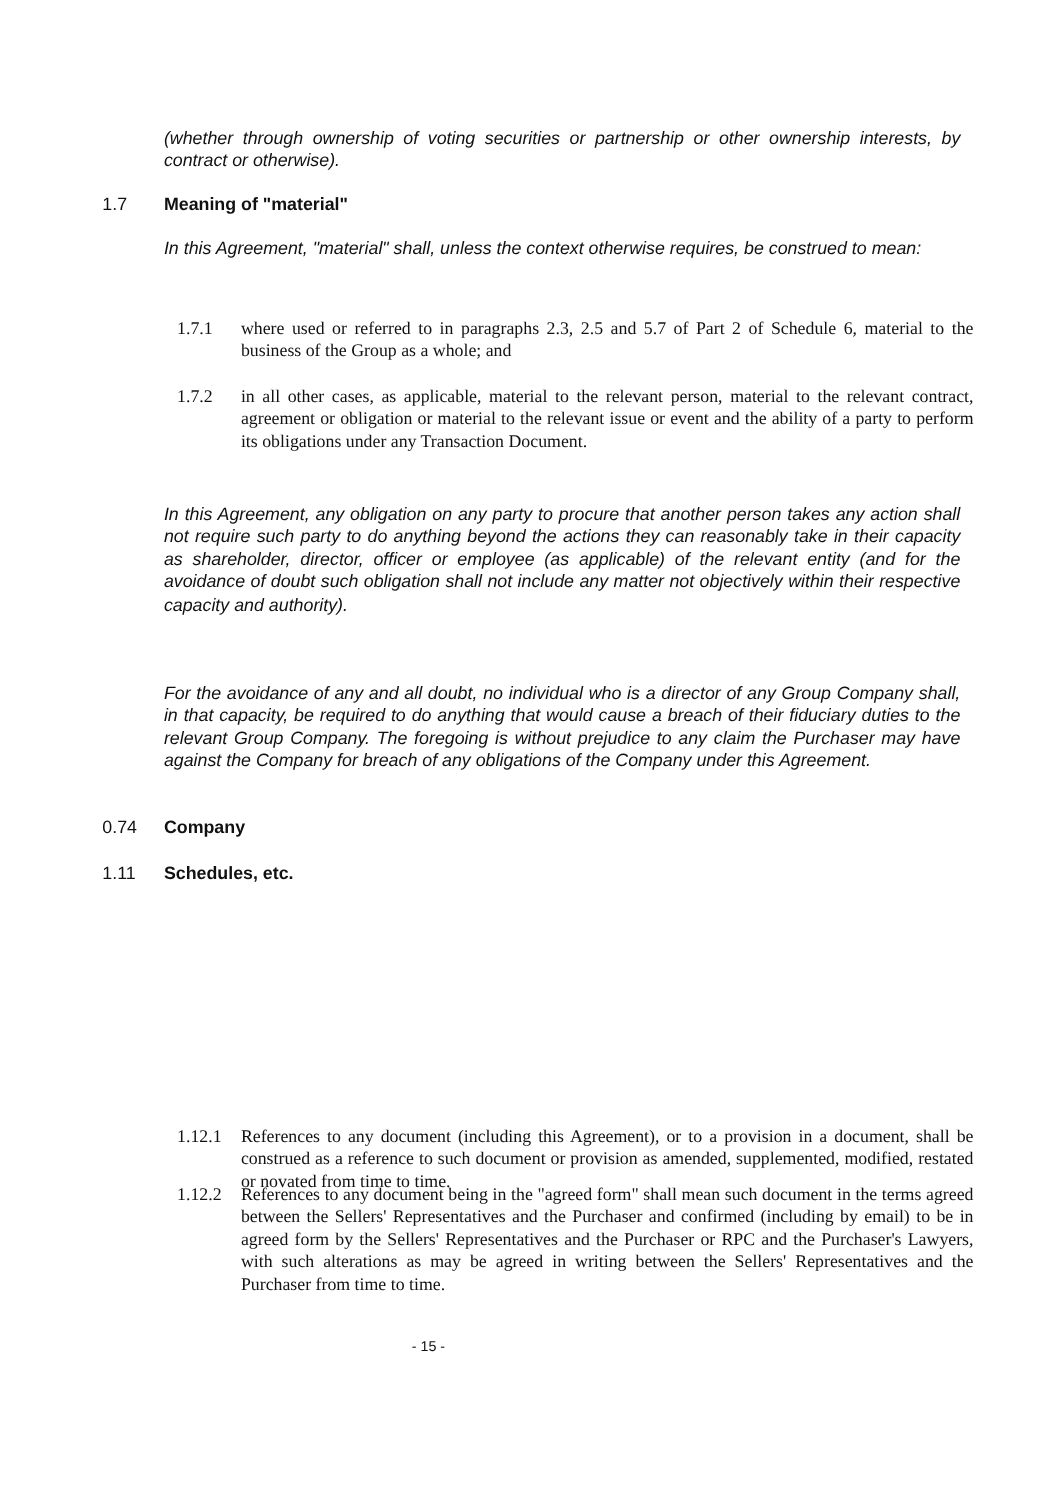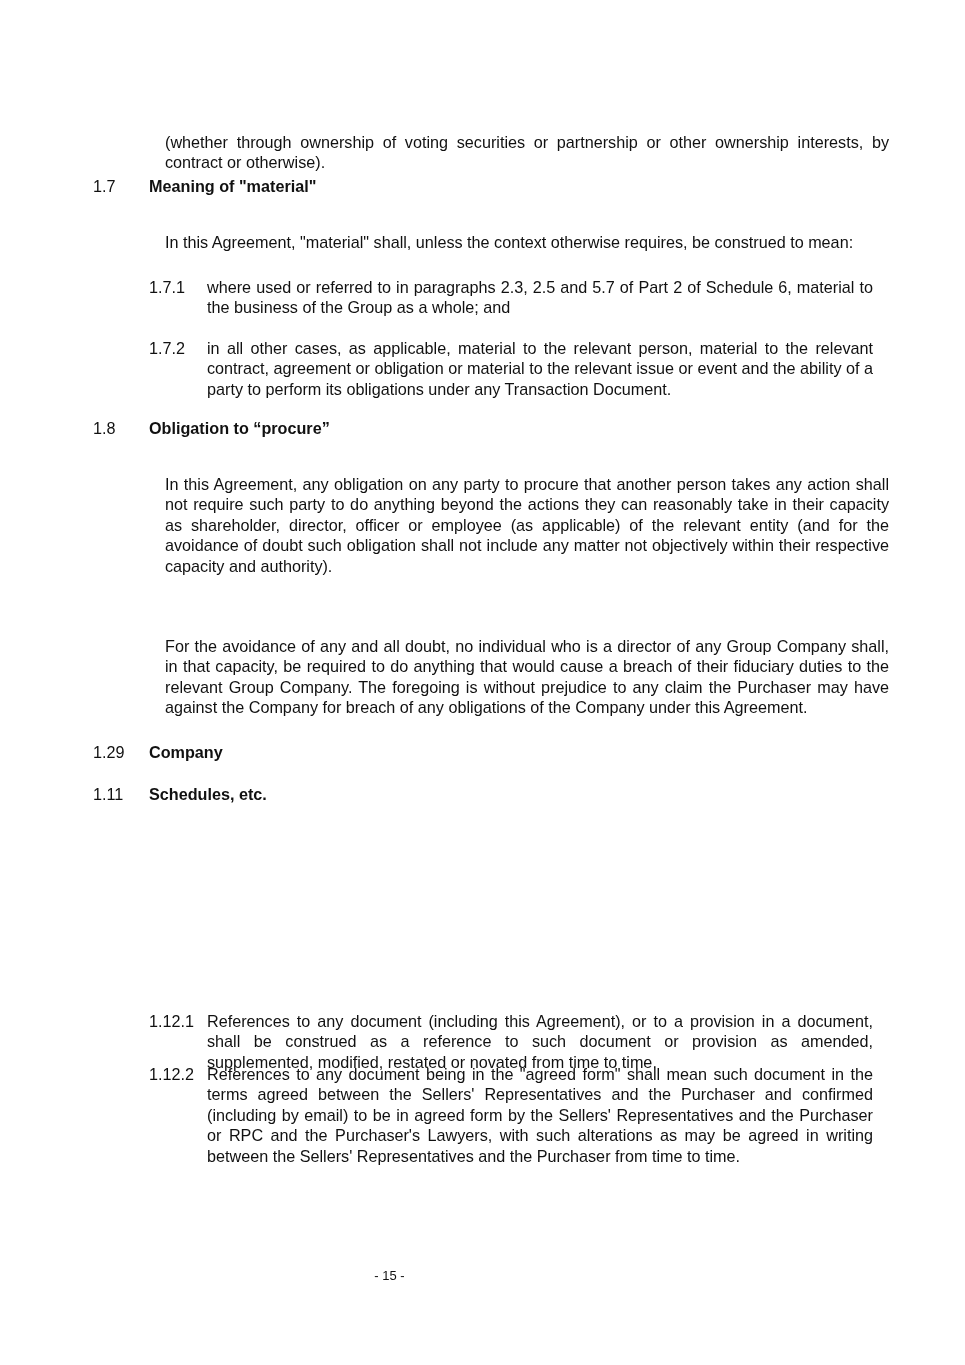--- a/index.html
+++ b/index.html
@@ -1,49 +1,48 @@
 <!DOCTYPE html>
 <html><head>
 <meta charset="utf-8">
 <style>
   html, body { margin:0; padding:0; background:#fff; }
   body { width:965px; height:1365px; position:relative; font-family:"Liberation Sans", sans-serif; color:#111; font-size:16.2px; line-height:20.4px; }
   .page { position:absolute; left:0; top:0; width:965px; height:1365px; }
-  .p { position:absolute; left:149px; width:724px; text-align:justify; margin:16px; }
+  .p { position:absolute; left:149px; width:724px; text-align:justify; margin:0;font-style:italic; }
   .h { position:absolute; left:93px; width:780px; margin:0; }
   .h .num { display:inline-block; width:56px; }
   .h .title { font-weight:bold; }
-  .sub { position:absolute; left:149px; width:724px; margin:0; }
+  .sub { position:absolute; left:149px; width:724px; margin:12px;font-family:Liberation Serif, serif; }
   .sub .snum { position:absolute; left:0; top:0; }
   .sub .stext { margin-left:58px; text-align:justify; display:block; }
-  .footer { position:absolute; left:0; width:779px; top:1266px; text-align:center; font-size:13px; }
+  .footer { position:absolute; left:0; width:779px; top:1214px; text-align:center; font-size:13px; }
 </style>
 </head>
 <body>
 
 <div class="page">
   <p class="p" style="top:116px">(whether through ownership of voting securities or partnership or other ownership interests, by contract or otherwise).</p>
 
   <div class="h" style="top:176px"><span class="num">1.7</span><span class="title">Meaning of "material"</span></div>
   <p class="p" style="top:216px">In this Agreement, "material" shall, unless the context otherwise requires, be construed to mean:</p>
   <div class="sub" style="top:277px">
       <span class="snum">1.7.1</span>
       <span class="stext">where used or referred to in paragraphs 2.3, 2.5 and 5.7 of Part 2 of Schedule 6, material to the business of the Group as a whole; and</span>
     </div>
   <div class="sub" style="top:338px">
       <span class="snum">1.7.2</span>
       <span class="stext">in all other cases, as applicable, material to the relevant person, material to the relevant contract, agreement or obligation or material to the relevant issue or event and the ability of a party to perform its obligations under any Transaction Document.</span>
     </div>
 
-  <div class="h" style="top:418px"><span class="num">1.8</span><span class="title">Obligation to “procure”</span></div>
   <p class="p" style="top:458px">In this Agreement, any obligation on any party to procure that another person takes any action shall not require such party to do anything beyond the actions they can reasonably take in their capacity as shareholder, director, officer or employee (as applicable) of the relevant entity (and for the avoidance of doubt such obligation shall not include any matter not objectively within their respective capacity and authority).</p>
 
   <p class="p" style="top:620px">For the avoidance of any and all doubt, no individual who is a director of any Group Company shall, in that capacity, be required to do anything that would cause a breach of their fiduciary duties to the relevant Group Company. The foregoing is without prejudice to any claim the Purchaser may have against the Company for breach of any obligations of the Company under this Agreement.</p>
 
-  <div class="h" style="top:742px"><span class="num">1.29</span><span class="title">Company</span></div>
+  <div class="h" style="top:742px"><span class="num">0.74</span><span class="title">Company</span></div>
 
   <div class="h" style="top:784px"><span class="num">1.11</span><span class="title">Schedules, etc.</span></div>
 
   <div class="sub" style="top:1011px">
       <span class="snum">1.12.1</span>
       <span class="stext">References to any document (including this Agreement), or to a provision in a document, shall be construed as a reference to such document or provision as amended, supplemented, modified, restated or novated from time to time.</span>
     </div>
   <div class="sub" style="top:1064px">
       <span class="snum">1.12.2</span>
       <span class="stext">References to any document being in the "agreed form" shall mean such document in the terms agreed between the Sellers' Representatives and the Purchaser and confirmed (including by email) to be in agreed form by the Sellers' Representatives and the Purchaser or RPC and the Purchaser's Lawyers, with such alterations as may be agreed in writing between the Sellers' Representatives and the Purchaser from time to time.</span>

